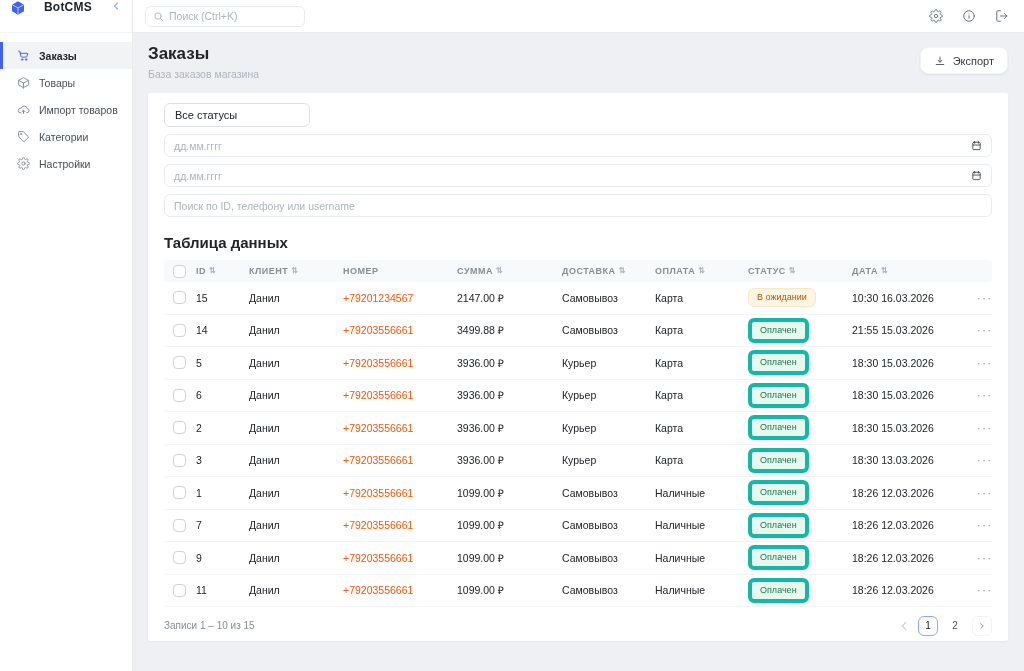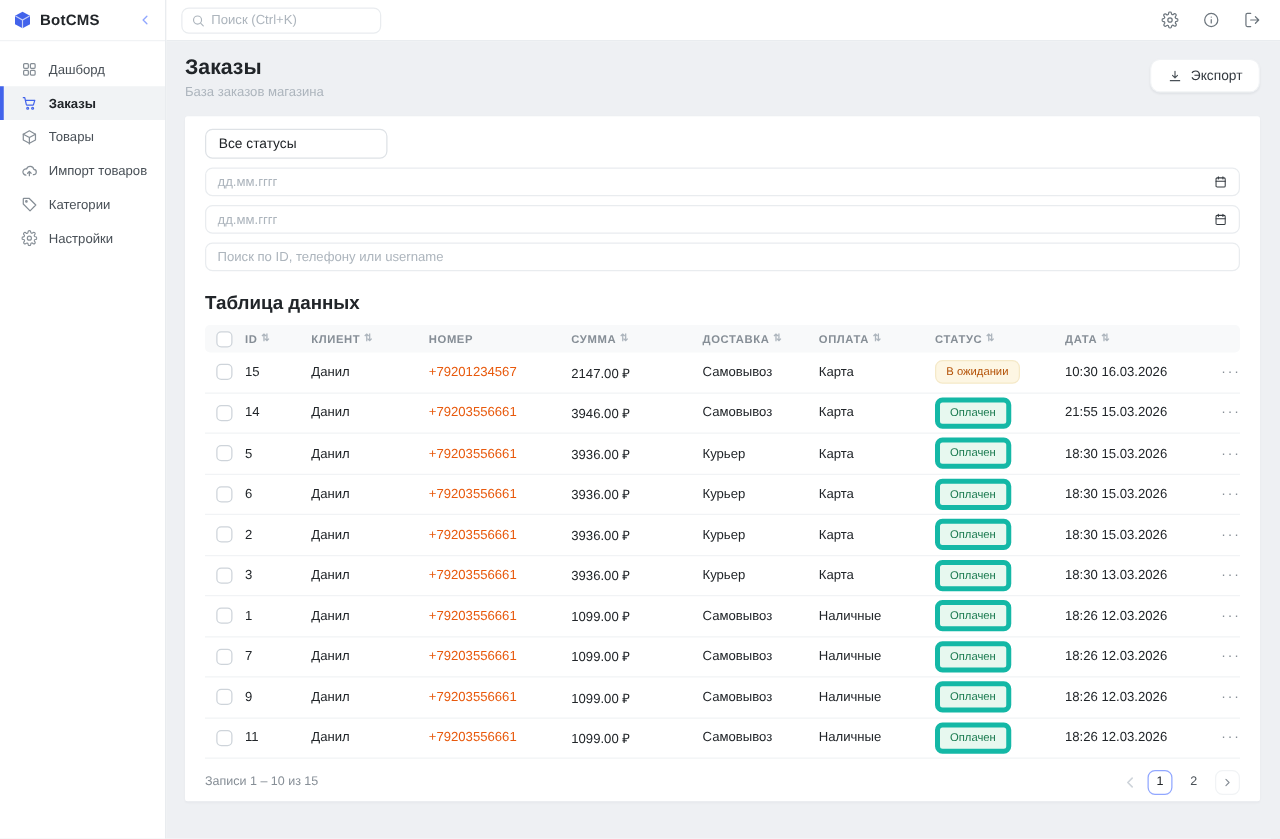--- a/index.html
+++ b/index.html
@@ -8,21 +8,21 @@
     background:#eef0f3;
     font-family:"Liberation Sans",sans-serif;
     -webkit-font-smoothing:antialiased;
   }
   .icon svg{width:100%;height:100%;display:block;}
   .app{position:relative;width:1024px;height:671px;}
 
   
   .sidebar{position:absolute;left:0;top:0;width:133px;height:100%;background:#fff;
     border-right:1px solid #e9ecef;box-sizing:border-box;z-index:2;}
-  .logo-row{height:33px;display:flex;align-items:center;gap:6px;padding:0 10px;
+  .logo-row{height:33px;display:flex;align-items:flex-start;gap:18px;padding:0 10px;
     border-bottom:1px solid #f1f3f5;box-sizing:border-box;}
   .logo{width:16px;height:16px;color:#4263eb;flex:none;}
   .brand{font-size:12px;font-weight:700;color:#212529;letter-spacing:.2px;}
   .collapse{margin-left:auto;width:12px;height:12px;color:#91a7ff;cursor:pointer;}
   .nav{padding-top:9px;}
   .nav-item{height:27px;display:flex;align-items:center;gap:9px;padding:0 8px 0 14px;
     cursor:pointer;border-left:3px solid transparent;box-sizing:border-box;}
   .nav-item .nav-ic{width:13px;height:13px;color:#868e96;flex:none;}
   .nav-label{font-size:10.5px;color:#495057;white-space:nowrap;}
   .nav-item.active{background:#f1f3f5;border-left-color:#4263eb;}
@@ -114,31 +114,20 @@
           </svg>
         </span>
       <span class="brand">BotCMS</span>
       <span class="icon collapse">
           <svg viewBox="0 0 24 24" fill="none" stroke="currentColor" stroke-width="2.2" stroke-linecap="round" stroke-linejoin="round">
             <path d="M15 6l-6 6 6 6"></path>
           </svg>
         </span>
     </div>
     <nav class="nav" id="nav">
-        <div class="nav-item">
-          <span class="icon nav-ic">
-            <svg viewBox="0 0 24 24" fill="none" stroke="currentColor" stroke-width="1.8">
-              <rect x="3.5" y="3.5" width="7" height="7" rx="1.5"></rect>
-              <rect x="13.5" y="3.5" width="7" height="7" rx="1.5"></rect>
-              <rect x="3.5" y="13.5" width="7" height="7" rx="1.5"></rect>
-              <rect x="13.5" y="13.5" width="7" height="7" rx="1.5"></rect>
-            </svg>
-          </span>
-          <span class="nav-label">Дашборд</span>
-        </div>
         <div class="nav-item active">
           <span class="icon nav-ic">
             <svg viewBox="0 0 24 24" fill="none" stroke="currentColor" stroke-width="1.8" stroke-linecap="round" stroke-linejoin="round">
               <path d="M3 4h2.2l2.3 10.3a1 1 0 0 0 1 .7h8.6a1 1 0 0 0 1-.8L20 8H6"></path>
               <circle cx="9.5" cy="19.5" r="1.4"></circle>
               <circle cx="16.8" cy="19.5" r="1.4"></circle>
             </svg>
           </span>
           <span class="nav-label">Заказы</span>
         </div>
@@ -313,21 +302,21 @@
     <div class="td c-actions"><span class="dots">···</span></div>
   </div>
 
   <div class="trow">
     <div class="td c-cb">
               <span class="cb"></span>
             </div>
     <div class="td">14</div>
     <div class="td">Данил</div>
     <div class="td c-phone">+79203556661</div>
-    <div class="td">3946.00 ₽</div>
+    <div class="td">3499.88 ₽</div>
     <div class="td">Самовывоз</div>
     <div class="td">Карта</div>
     <div class="td"><span class="badge badge-paid">Оплачен</span></div>
     <div class="td">21:55 15.03.2026</div>
     <div class="td c-actions"><span class="dots">···</span></div>
   </div>
 
   <div class="trow">
     <div class="td c-cb">
               <span class="cb"></span>

